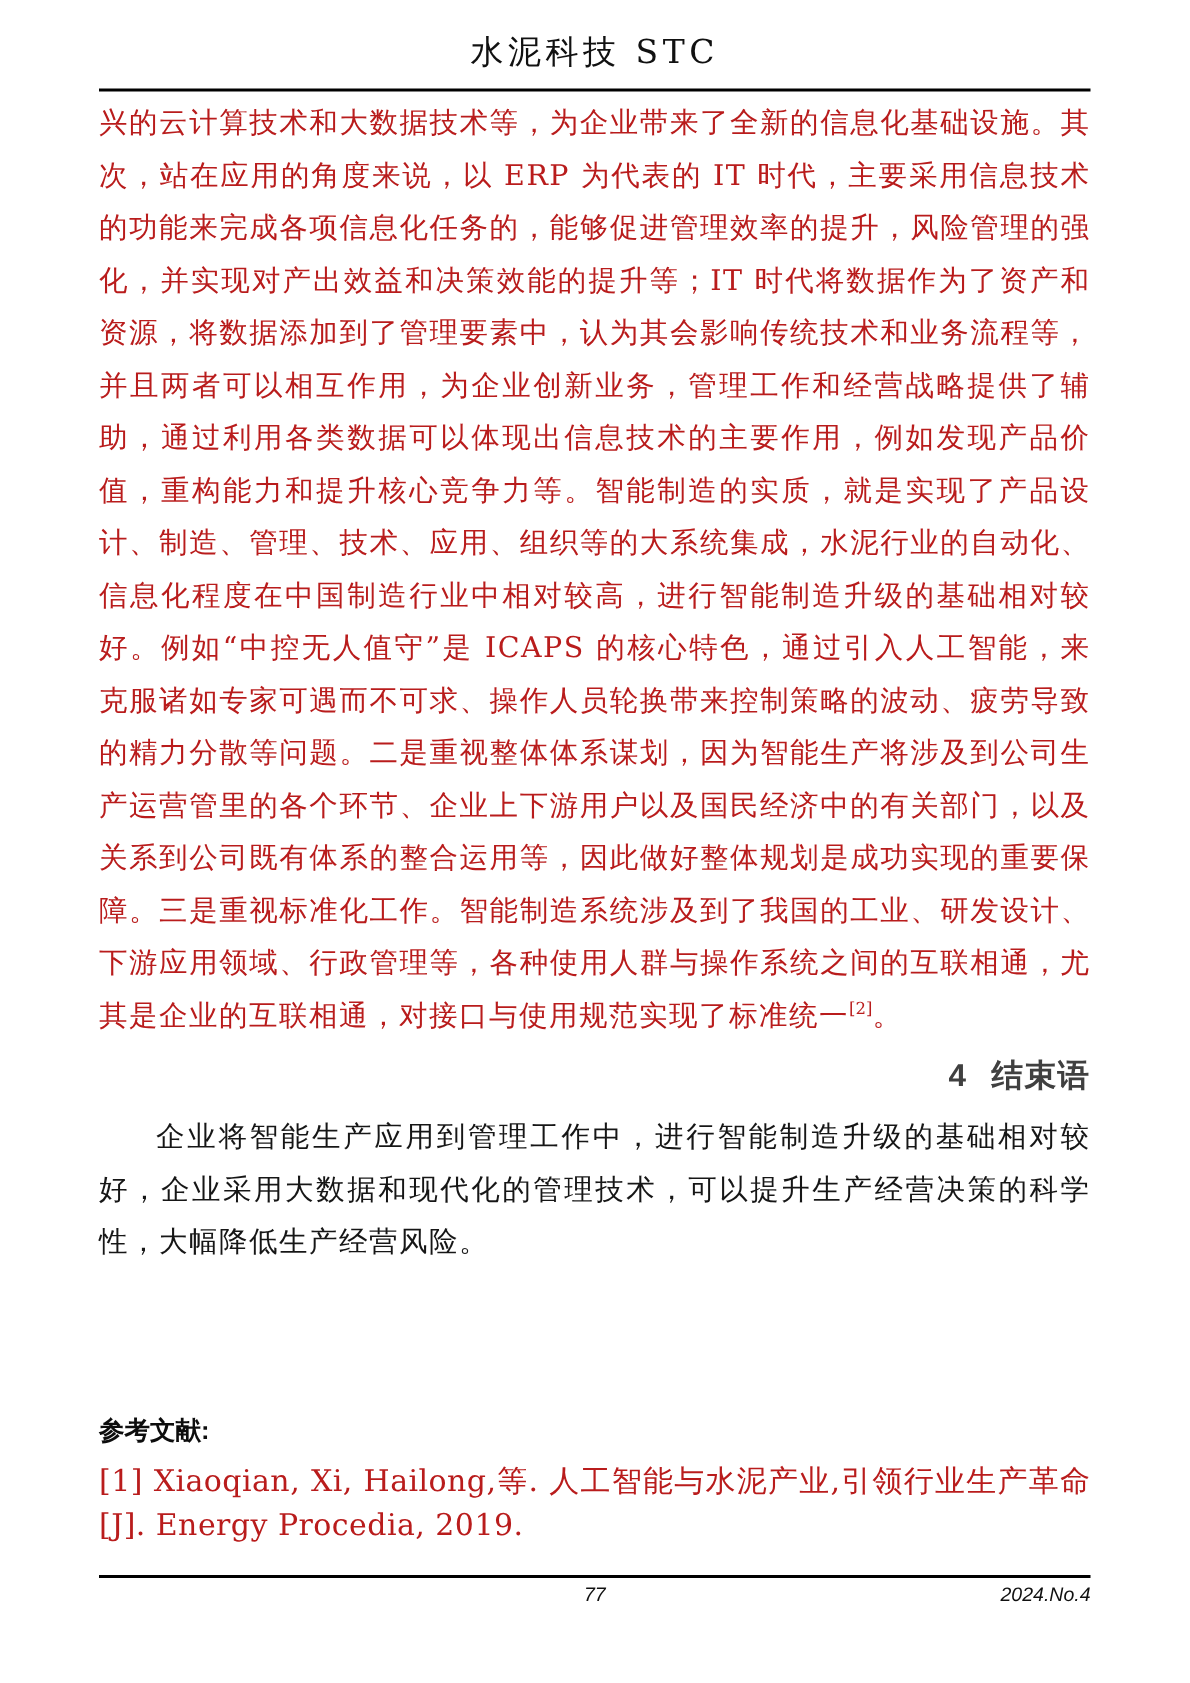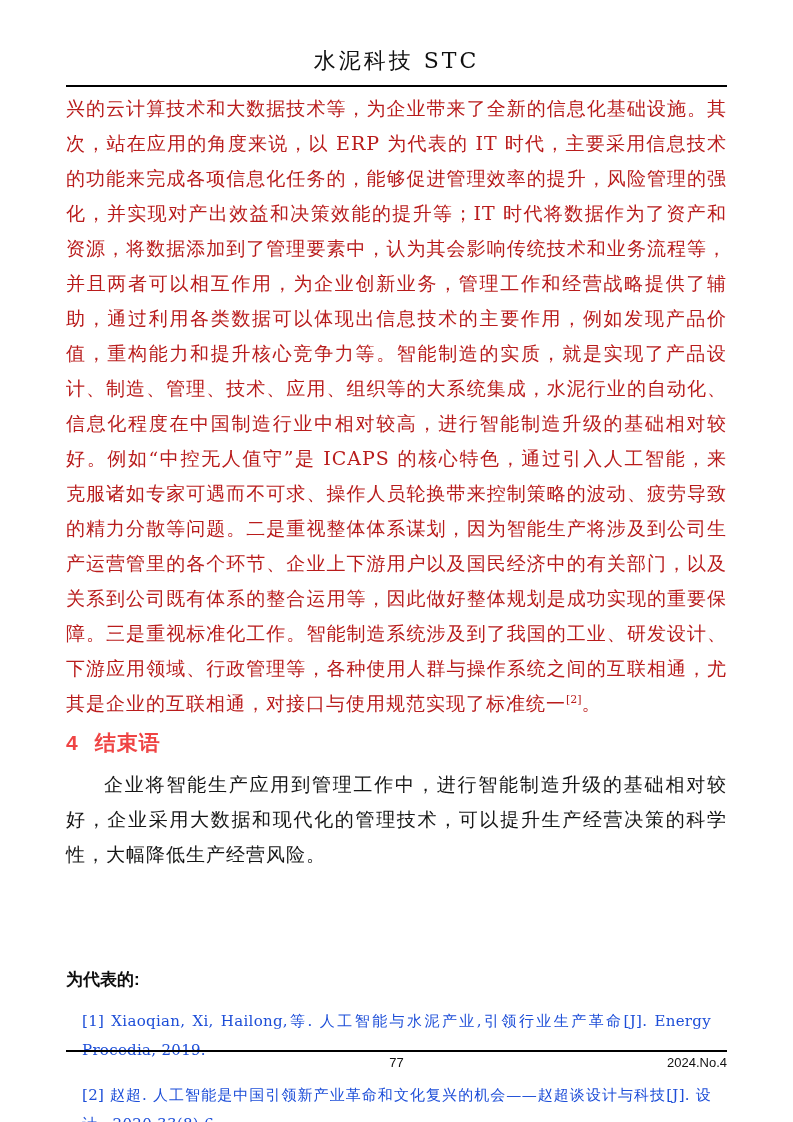--- a/index.html
+++ b/index.html
@@ -13,21 +13,21 @@
     height: 1122px;
     background: #ffffff;
     box-sizing: border-box;
     padding: 0 66px;
     overflow: hidden;
     font-family: "DejaVu Serif", "Liberation Serif", serif;
     color: #141414;
   }
   
   .journal-header {
-    padding-top: 46px;
+    padding-top: 20px;
   }
   .journal-title {
     text-align: center;
     font-size: 22px;
     letter-spacing: 3px;
     font-weight: 500;
     color: #111;
   }
   .header-rule {
     margin-top: 9px;
@@ -47,22 +47,23 @@
   .body-paragraph sup {
     font-size: 11px;
     letter-spacing: 0;
     line-height: 0;
   }
   .section-heading {
     margin: 8px 0 10px 0;
     font-family: "Liberation Sans", "DejaVu Sans", sans-serif;
     font-size: 21px;
     font-weight: bold;
-    color: #ef4444;
+    color: #404040;
     letter-spacing: 1px;
+    text-align: right;
   }
   .section-heading .sec-num {
     margin-right: 16px;
   }
   .conclusion-paragraph {
     margin: 2px 0 0 0;
     font-size: 19px;
     line-height: 35px;
     letter-spacing: 1px;
     text-align: justify;
@@ -75,46 +76,47 @@
     margin-top: 96px;
   }
   .ref-heading {
     font-family: "Liberation Sans", "DejaVu Sans", sans-serif;
     font-size: 17px;
     font-weight: bold;
     color: #0d0d0d;
     margin-bottom: 8px;
   }
   .ref-item {
-    margin: 16px;
-    font-size: 15px;
+    margin: 0;
+    font-size: 20px;
     line-height: 29px;
     letter-spacing: 0.3px;
     text-align: justify;
     text-justify: inter-ideograph;
-    color: #1d4ed8;
+    color: #b91c1c;
   }
   
   .page-footer {
     position: absolute;
     left: 66px;
     right: 66px;
     top: 1050px;
   }
   .footer-rule {
     border-top: 2.5px solid #000;
     height: 0;
   }
   .footer-row {
     position: relative;
     height: 22px;
     margin-top: 3px;
     font-family: "Liberation Sans", "DejaVu Sans", sans-serif;
     font-size: 13px;
     color: #111;
+    font-style: italic;
   }
   .page-number {
     position: absolute;
     left: 0;
     right: 0;
     text-align: center;
   }
   .issue-label {
     position: absolute;
     right: 0;
@@ -133,23 +135,22 @@
 
   <main>
 
     <p class="body-paragraph"><span>兴的云计算技术和大数据技术等，为企业带来了全新的信息化基础设施。其次，站在应用的角度来说，以 ERP 为代表的 IT 时代，主要采用信息技术的功能来完成各项信息化任务的，能够促进管理效率的提升，风险管理的强化，并实现对产出效益和决策效能的提升等；IT 时代将数据作为了资产和资源，将数据添加到了管理要素中，认为其会影响传统技术和业务流程等，并且两者可以相互作用，为企业创新业务，管理工作和经营战略提供了辅助，通过利用各类数据可以体现出信息技术的主要作用，例如发现产品价值，重构能力和提升核心竞争力等。智能制造的实质，就是实现了产品设计、制造、管理、技术、应用、组织等的大系统集成，水泥行业的自动化、信息化程度在中国制造行业中相对较高，进行智能制造升级的基础相对较好。例如“中控无人值守”是 ICAPS 的核心特色，通过引入人工智能，来克服诸如专家可遇而不可求、操作人员轮换带来控制策略的波动、疲劳导致的精力分散等问题。二是重视整体体系谋划，因为智能生产将涉及到公司生产运营管里的各个环节、企业上下游用户以及国民经济中的有关部门，以及关系到公司既有体系的整合运用等，因此做好整体规划是成功实现的重要保障。三是重视标准化工作。智能制造系统涉及到了我国的工业、研发设计、下游应用领域、行政管理等，各种使用人群与操作系统之间的互联相通，尤其是企业的互联相通，对接口与使用规范实现了标准统一</span><sup>[2]</sup><span>。</span></p>
 
     <h2 class="section-heading"><span class="sec-num">4</span><span>结束语</span></h2>
 
     <p class="conclusion-paragraph">企业将智能生产应用到管理工作中，进行智能制造升级的基础相对较好，企业采用大数据和现代化的管理技术，可以提升生产经营决策的科学性，大幅降低生产经营风险。</p>
 
     <section class="references">
-      <div class="ref-heading">为代表的:</div>
+      <div class="ref-heading">参考文献:</div>
       <p class="ref-item">[1] Xiaoqian, Xi, Hailong,等. 人工智能与水泥产业,引领行业生产革命[J]. Energy Procedia, 2019.</p>
-      <p class="ref-item">[2] 赵超. 人工智能是中国引领新产业革命和文化复兴的机会——赵超谈设计与科技[J]. 设计，2020,33(8):6.</p>
     </section>
 
   </main>
 
   <footer class="page-footer">
     <div class="footer-rule"></div>
     <div class="footer-row">
       <span class="page-number">77</span>
       <span class="issue-label">2024.No.4</span>
     </div>

